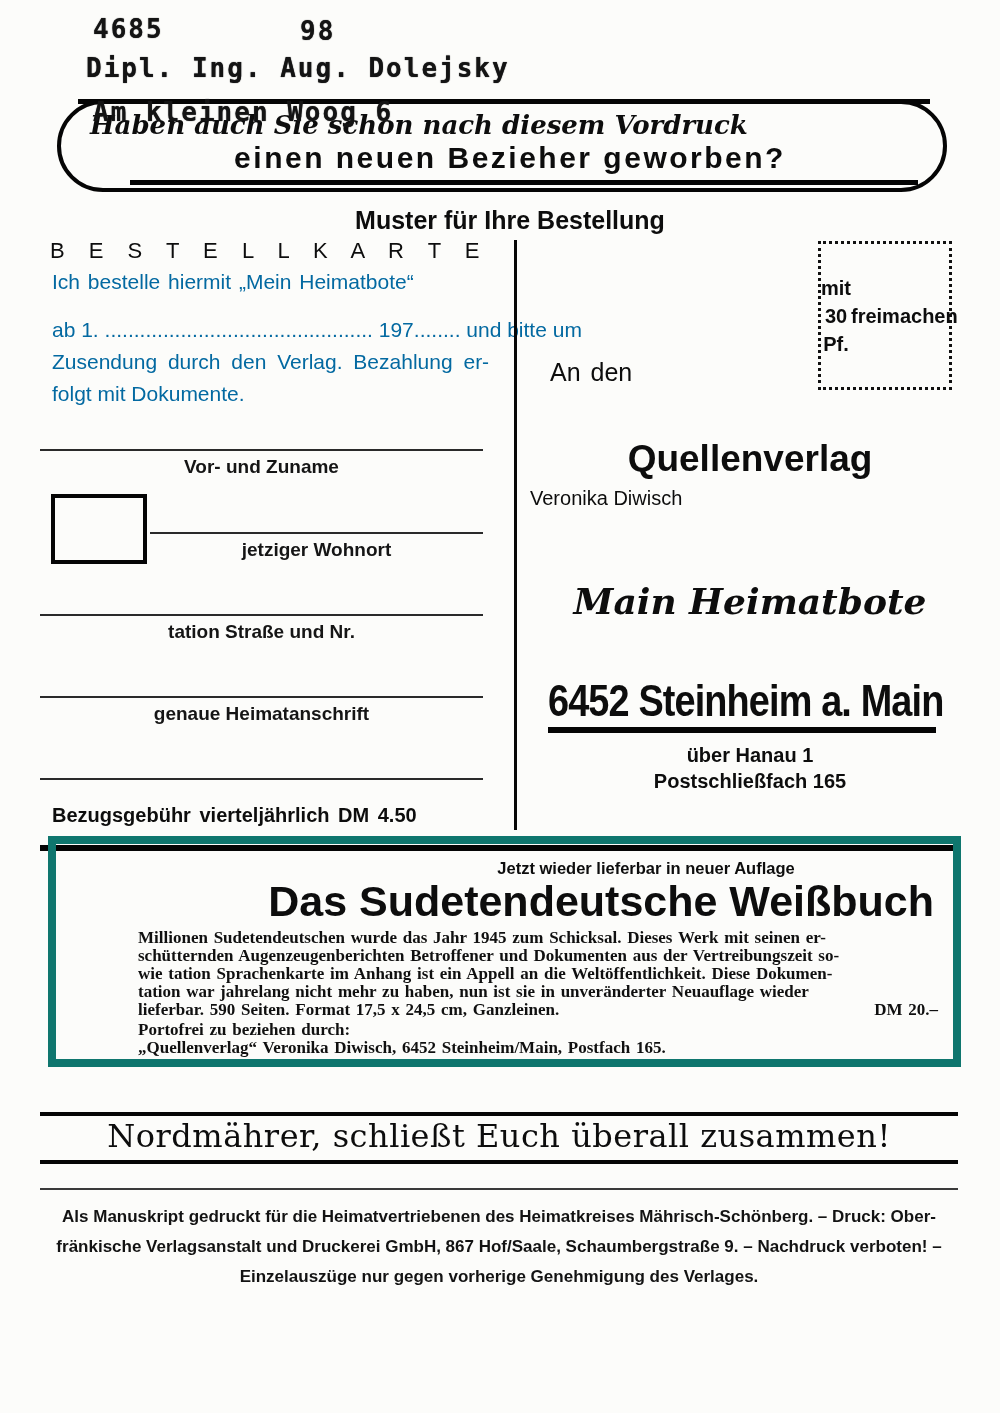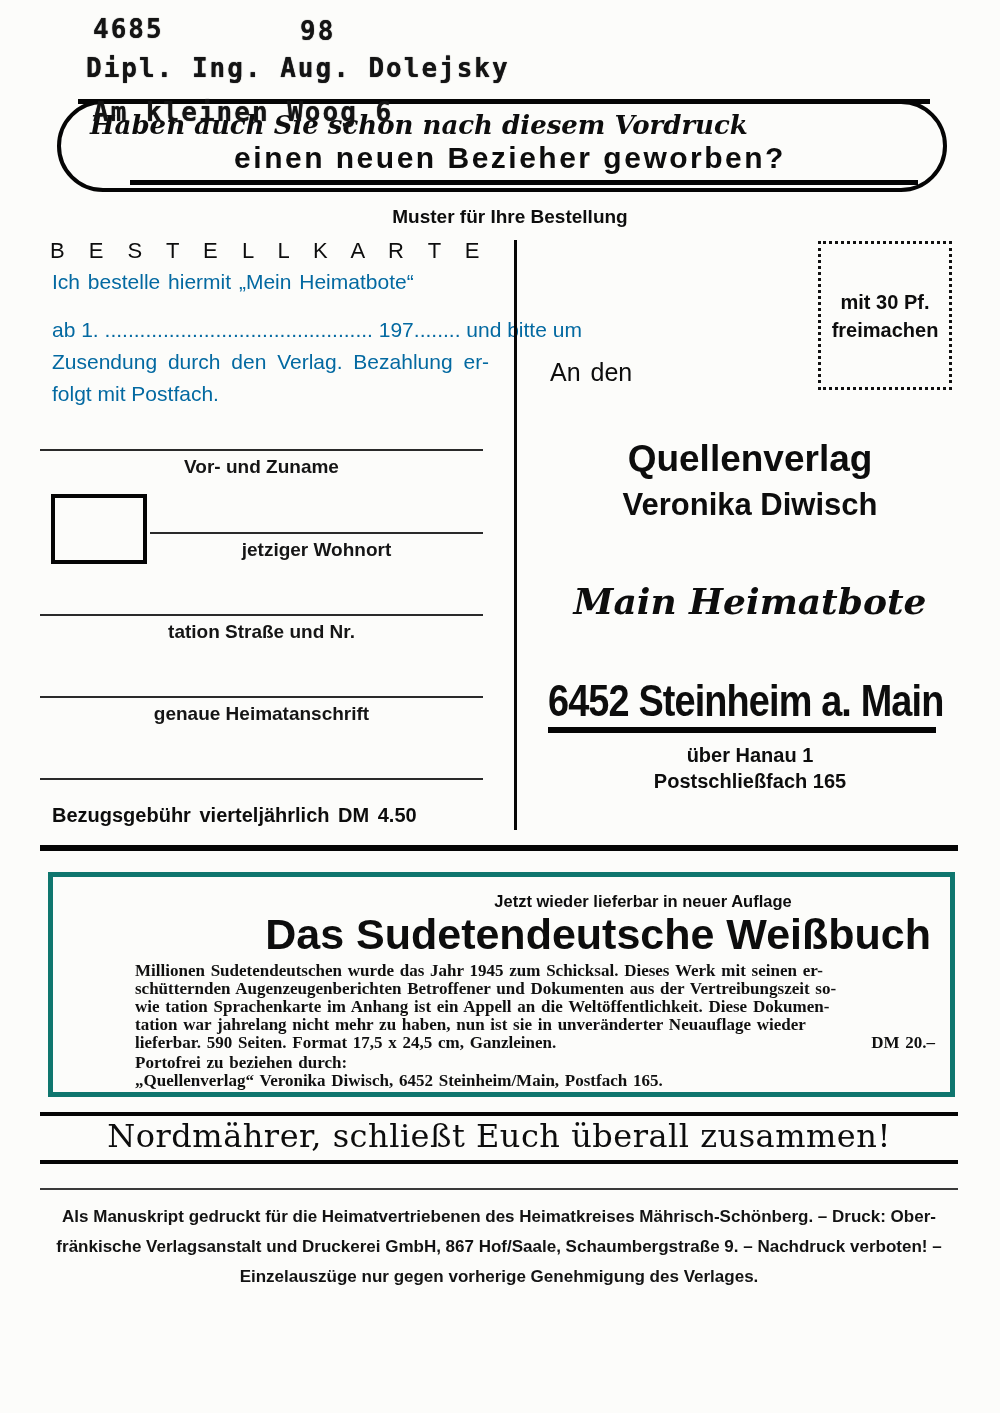--- a/index.html
+++ b/index.html
@@ -23,49 +23,49 @@
   .promo-script{
     left:90px;top:110px;width:620px;text-align:center;
     font-family:"DejaVu Serif",serif;font-style:italic;font-weight:700;
     font-size:26px;z-index:3;white-space:nowrap;
   }
   .promo-bold{
     left:150px;top:141px;width:720px;text-align:center;
     font-weight:700;font-size:30px;letter-spacing:2.5px;z-index:3;white-space:nowrap;
   }
   .bar{background:#050505;}
-  .muster{left:340px;top:206px;width:340px;text-align:center;font-weight:700;font-size:19px;white-space:nowrap;}
+  .muster{left:340px;top:206px;width:340px;text-align:center;font-weight:700;font-size:25px;white-space:nowrap;}
   .bestellkarte{left:50px;top:238px;width:430px;text-align:center;font-size:22px;letter-spacing:9px;white-space:nowrap;}
   .bodyline{font-size:21px;white-space:nowrap;color:#0369a1;}
   .rule{height:2px;background:#2a2a2a;}
   .field-label{text-align:center;font-weight:700;font-size:19px;white-space:nowrap;color:#151515;}
   .small-box{left:51px;top:494px;width:88px;height:62px;border:4px solid #050505;}
   .vdivider{left:514px;top:240px;width:3px;height:590px;background:#060606;}
   .fee{left:52px;top:804px;font-weight:700;font-size:20px;word-spacing:3px;white-space:nowrap;}
   .an-den{left:550px;top:358px;font-size:25px;word-spacing:3px;}
   .pub{left:530px;top:438px;width:440px;text-align:center;font-weight:700;font-size:37px;white-space:nowrap;}
-  .person{left:530px;top:487px;width:440px;text-align:center;font-weight:700;font-size:31px;white-space:nowrap;}
+  .person{left:530px;top:487px;width:440px;font-weight:400;font-size:20px;white-space:nowrap;}
   .magazine{
     left:530px;top:580px;width:440px;text-align:center;
     font-family:"DejaVu Serif",serif;font-style:italic;font-weight:700;font-size:36px;white-space:nowrap;
   }
   .city{
     left:548px;top:676px;font-weight:700;font-size:44px;letter-spacing:-1px;
     transform:scaleX(0.86);transform-origin:left top;white-space:nowrap;
   }
   .city-line{left:548px;top:727px;width:388px;height:6px;background:#050505;}
   .via{left:610px;top:744px;width:280px;text-align:center;font-weight:700;font-size:20px;white-space:nowrap;}
   .pobox{left:590px;top:770px;width:320px;text-align:center;font-weight:700;font-size:20px;white-space:nowrap;}
   .stamp{
     left:818px;top:241px;width:128px;height:143px;
-    border:3px dotted #111;display:flex;flex-direction:column;
-    align-items:center;justify-content:center;
+    border:3px dotted #111;display:flex;
+    align-items:center;
     font-weight:700;font-size:20px;line-height:28px;z-index:2;text-align:center;
   }
-  .ad-box{left:48px;top:872px;width:897px;height:215px;border:5px solid #0f766e;}
+  .ad-box{left:48px;top:836px;width:897px;height:215px;border:8px solid #0f766e;}
   .ad-kicker{left:330px;top:15px;width:520px;text-align:center;font-weight:700;font-size:16.5px;white-space:nowrap;}
   .ad-title{left:18px;top:33px;width:860px;text-align:right;font-weight:700;font-size:43px;white-space:nowrap;}
   .ad-subtitle{left:390px;top:81px;width:495px;text-align:center;font-weight:700;font-size:16.5px;white-space:nowrap;}
   .ad-body{
     font-family:"Liberation Serif",serif;font-weight:700;font-size:17px;
     white-space:nowrap;word-spacing:1.5px;color:#101010;
   }
   .ad-b1{left:82px;top:84px;} .ad-b2{left:82px;top:102px;}
   .ad-b3{left:82px;top:120px;} .ad-b4{left:82px;top:138px;}
   .ad-b5{left:82px;top:156px;width:800px;display:flex;justify-content:space-between;gap:24px;}
@@ -92,21 +92,21 @@
 <div class="abs bar" style="left:78px;top:99px;width:852px;height:5px;z-index:2;"></div>
 <div class="abs bar" style="left:130px;top:180px;width:788px;height:5px;z-index:2;"></div>
 <div class="abs promo-script">Haben auch Sie schon nach diesem Vordruck</div>
 <div class="abs promo-bold">einen neuen Bezieher geworben?</div>
 
 <div class="abs muster">Muster für Ihre Bestellung</div>
 <div class="abs bestellkarte">B E S T E L L K A R T E</div>
 <div class="abs bodyline" style="left:52px;top:270px;word-spacing:2px;">Ich bestelle hiermit „Mein Heimatbote“</div>
 <div class="abs bodyline" style="left:52px;top:318px;">ab 1. .............................................. 197........ und bitte um</div>
 <div class="abs bodyline" style="left:52px;top:350px;word-spacing:5px;">Zusendung durch den Verlag. Bezahlung er-</div>
-<div class="abs bodyline" style="left:52px;top:382px;">folgt mit Postfach.</div>
+<div class="abs bodyline" style="left:52px;top:382px;">folgt mit Dokumente.</div>
 
 <div class="abs vdivider"></div>
 
 <div class="abs rule" style="left:40px;top:449px;width:443px;"></div>
 <div class="abs field-label" style="left:40px;top:456px;width:443px;">Vor- und Zuname</div>
 
 <div class="abs small-box"></div>
 <div class="abs rule" style="left:150px;top:532px;width:333px;"></div>
 <div class="abs field-label" style="left:150px;top:539px;width:333px;">jetziger Wohnort</div>
 

